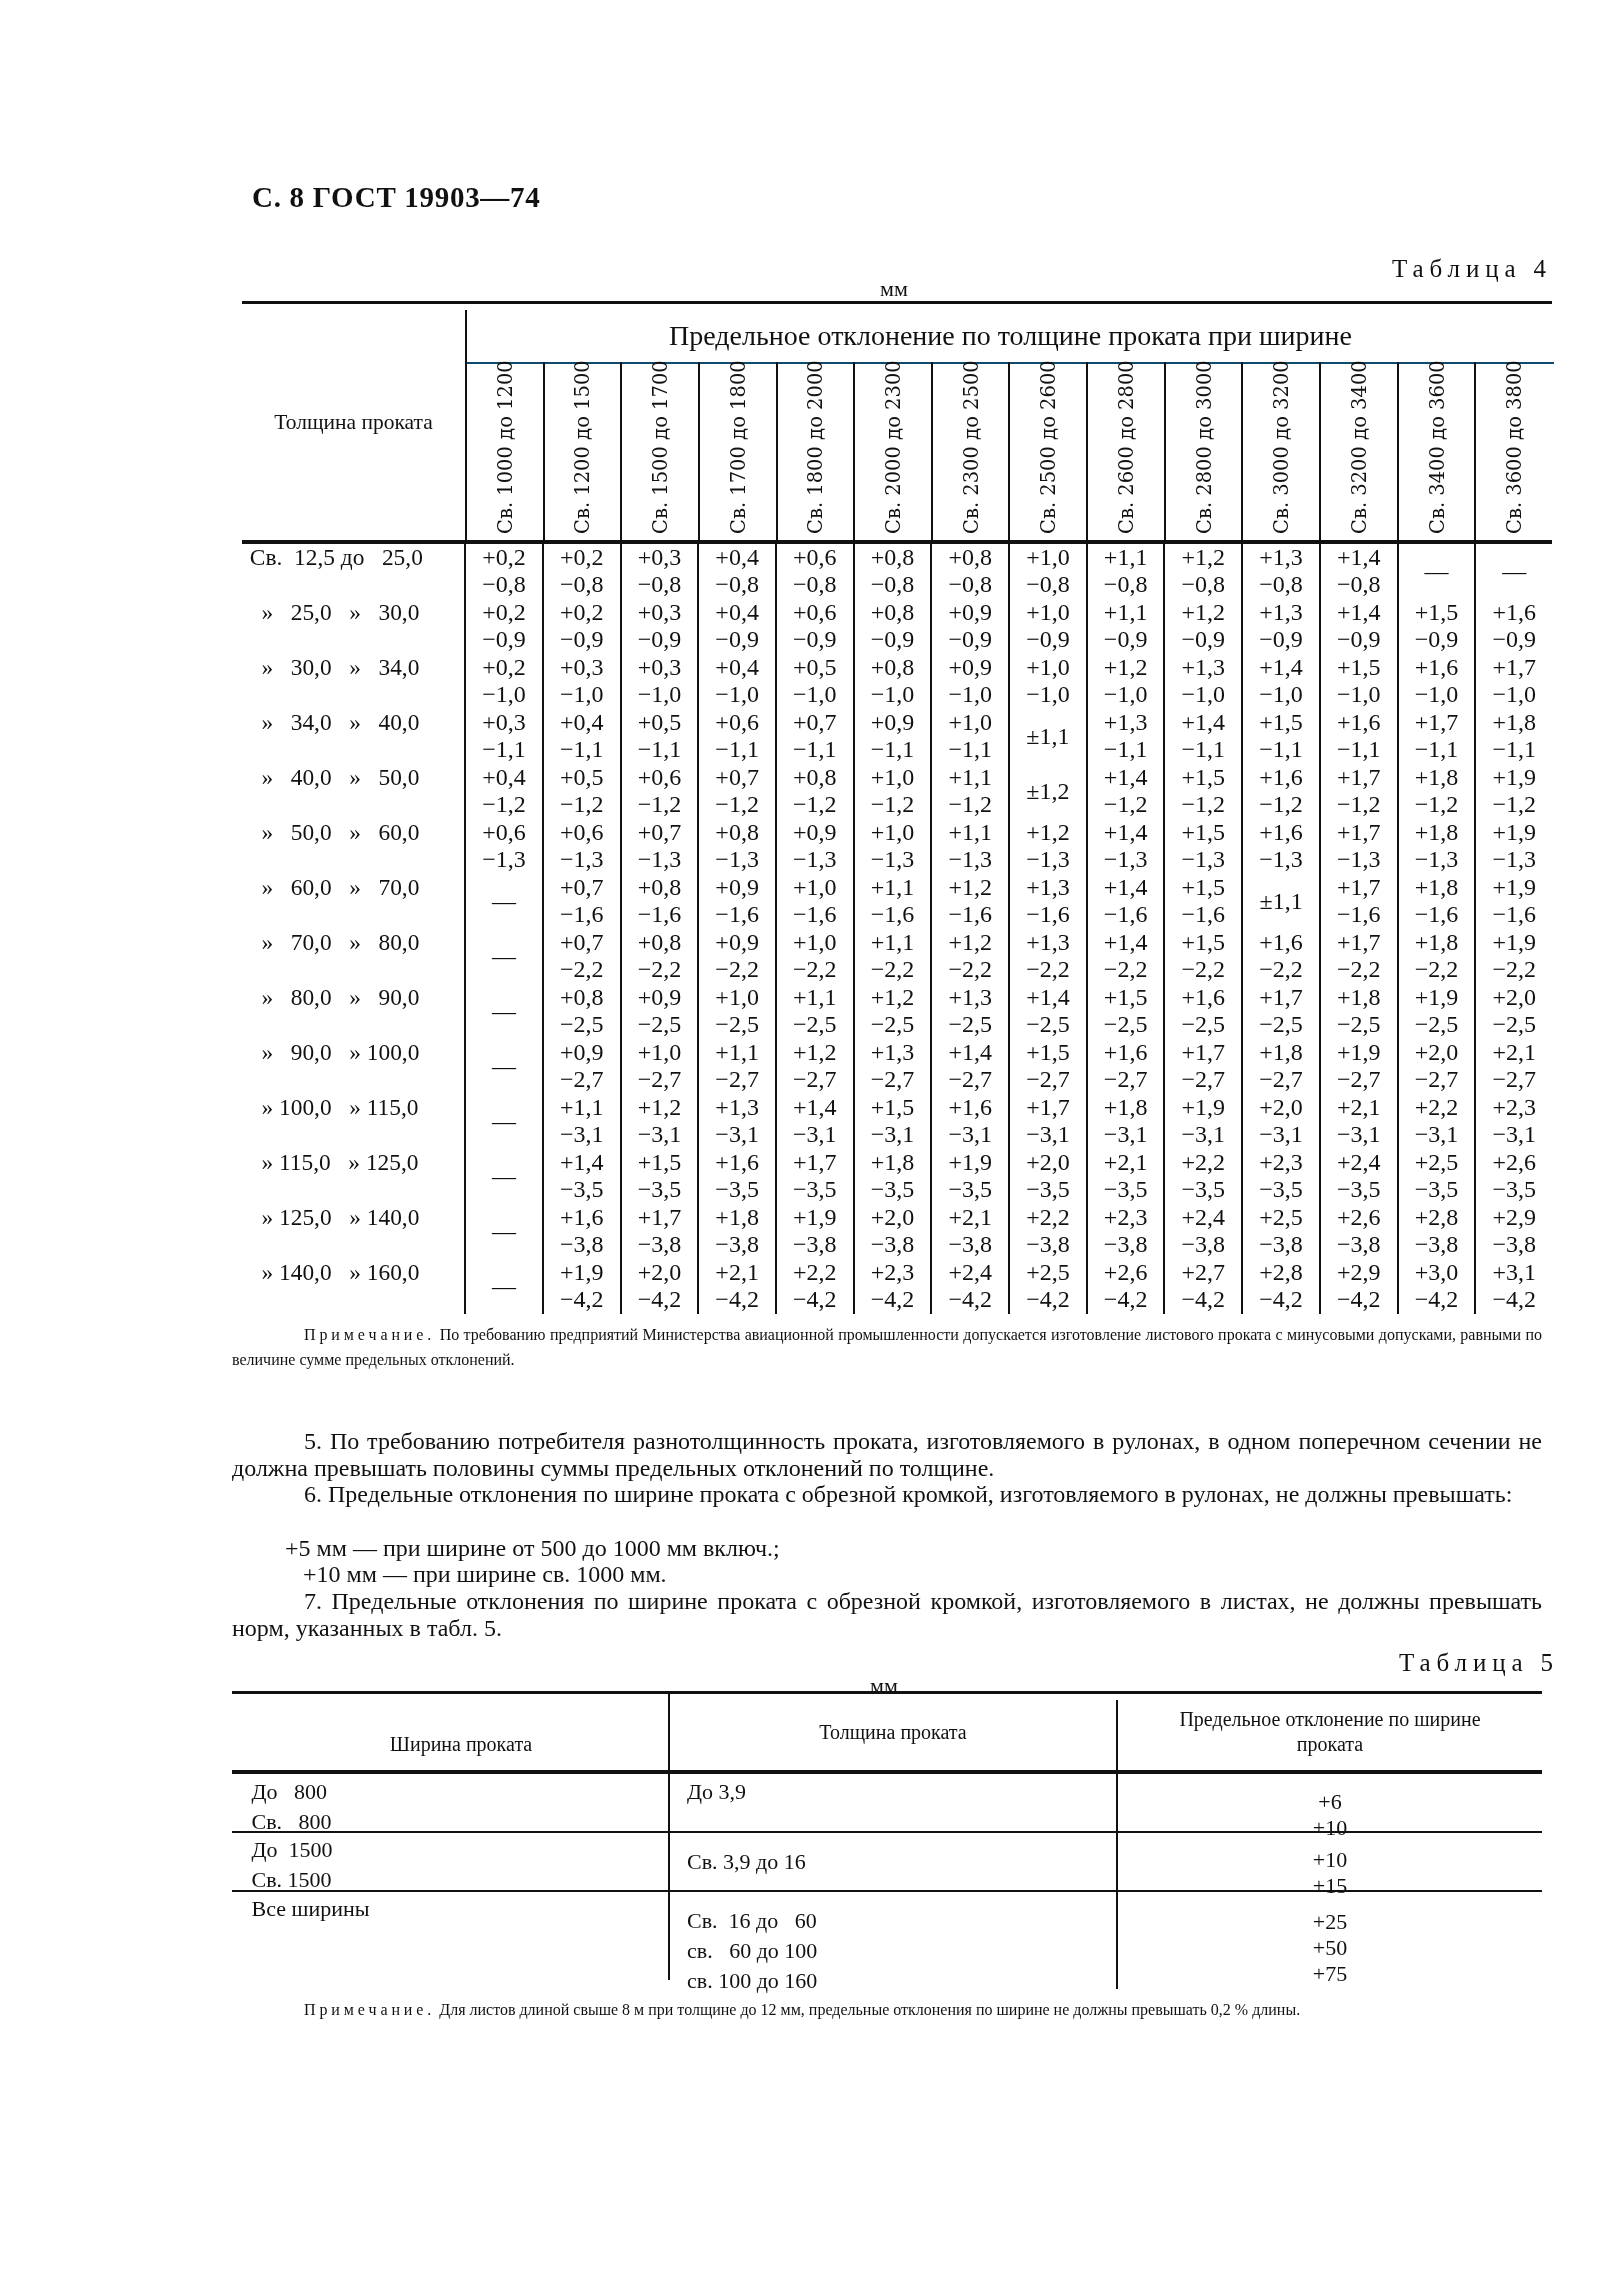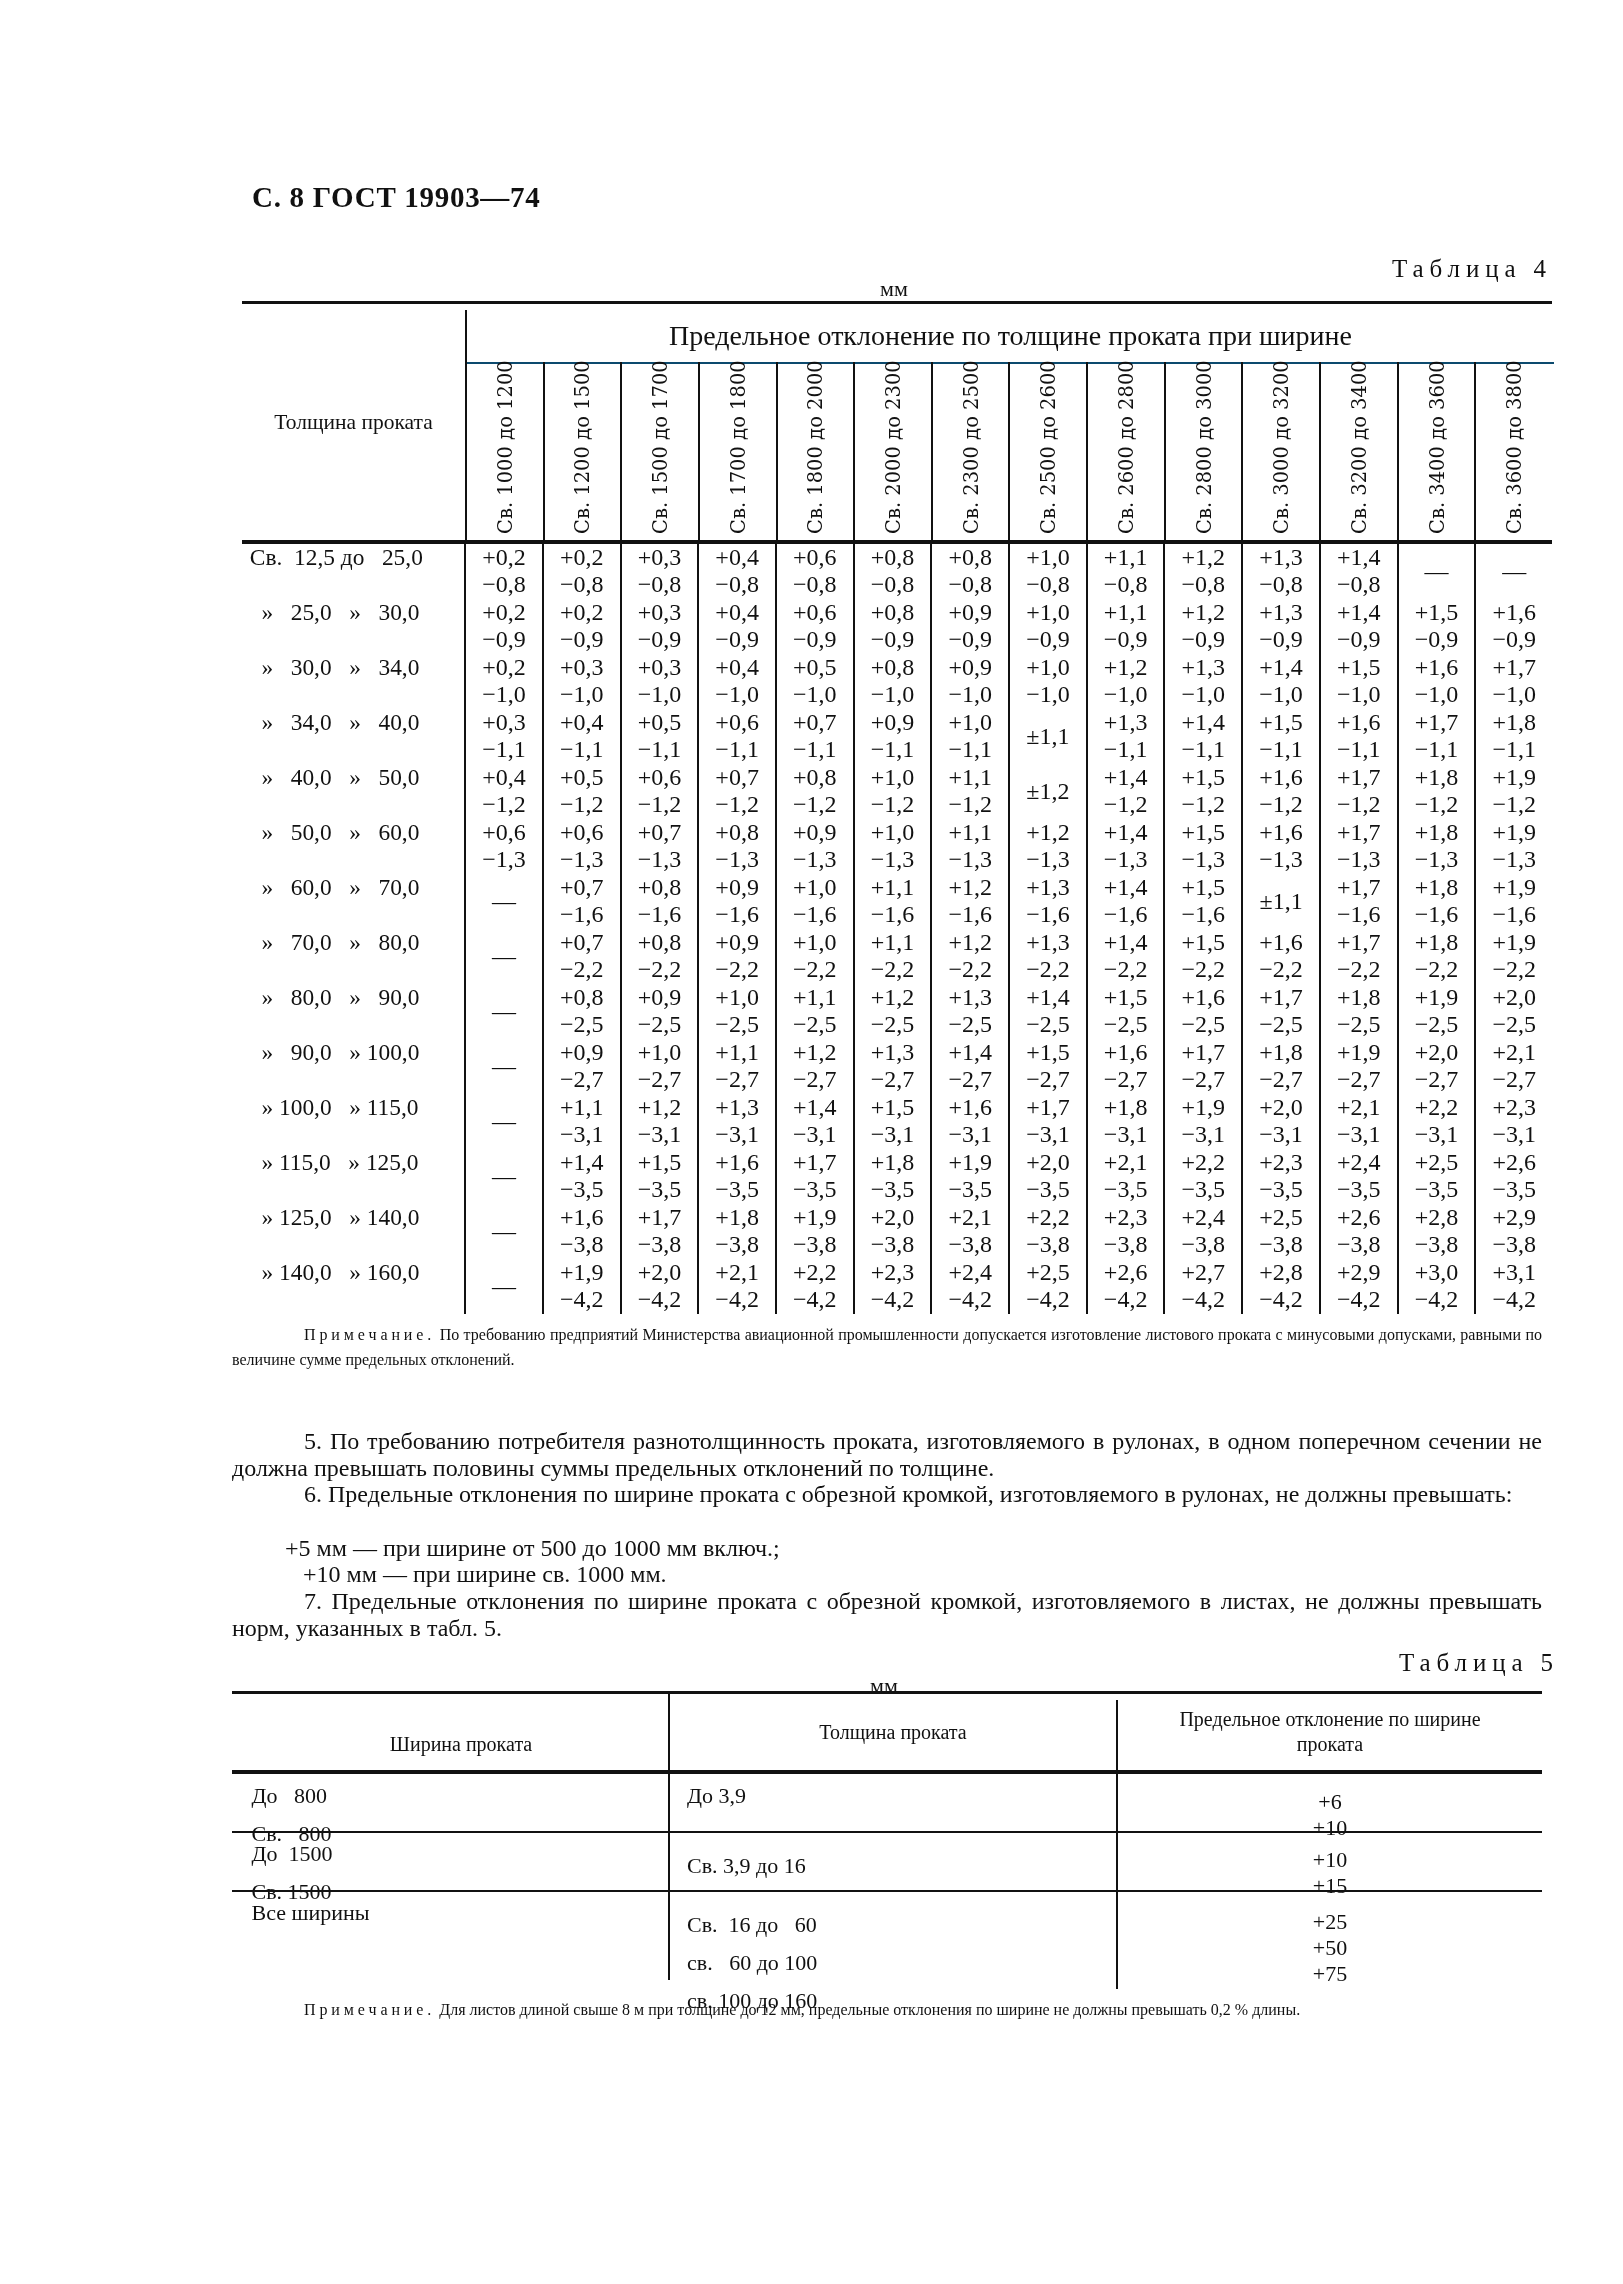--- a/index.html
+++ b/index.html
@@ -28,21 +28,21 @@
   .para { font-size: 24px; line-height: 27px; text-align: justify; }
   .note { font-size: 16px; line-height: 25px; text-align: justify; }
   .spaced { letter-spacing: 3.9px; }
 
   
   .t5 { left: 232px; top: 1691px; width: 1310px; }
   .t5 .topline { position: absolute; left: 0; top: 0; width: 1310px; height: 2.6px; background: #111; }
   .t5 .hdr { position: absolute; top: 2.6px; height: 77px; display: flex; align-items: center; justify-content: center; text-align: center; font-size: 20px; line-height: 25px; box-sizing: border-box; }
   .t5 .vline { position: absolute; width: 2px; background: #111; }
   .t5 .hline { position: absolute; left: 0; width: 1310px; background: #111; }
-  .t5 .txt { position: absolute; font-size: 22px; line-height: 38px; white-space: pre; }
+  .t5 .txt { position: absolute; font-size: 22px; line-height: 30px; white-space: pre; }
   .t5 .dev { position: absolute; left: 886px; width: 424px; text-align: center; font-size: 22px; line-height: 26px; }
 </style>
 </head>
 <body>
 
 <div class="abs page-header">С. 8 ГОСТ 19903—74</div>
 
 <div class="abs table-label" style="left:1392px; top:255px;">Таблица 4</div>
 <div class="abs units" style="left:880px; top:276px;">мм</div>
 

